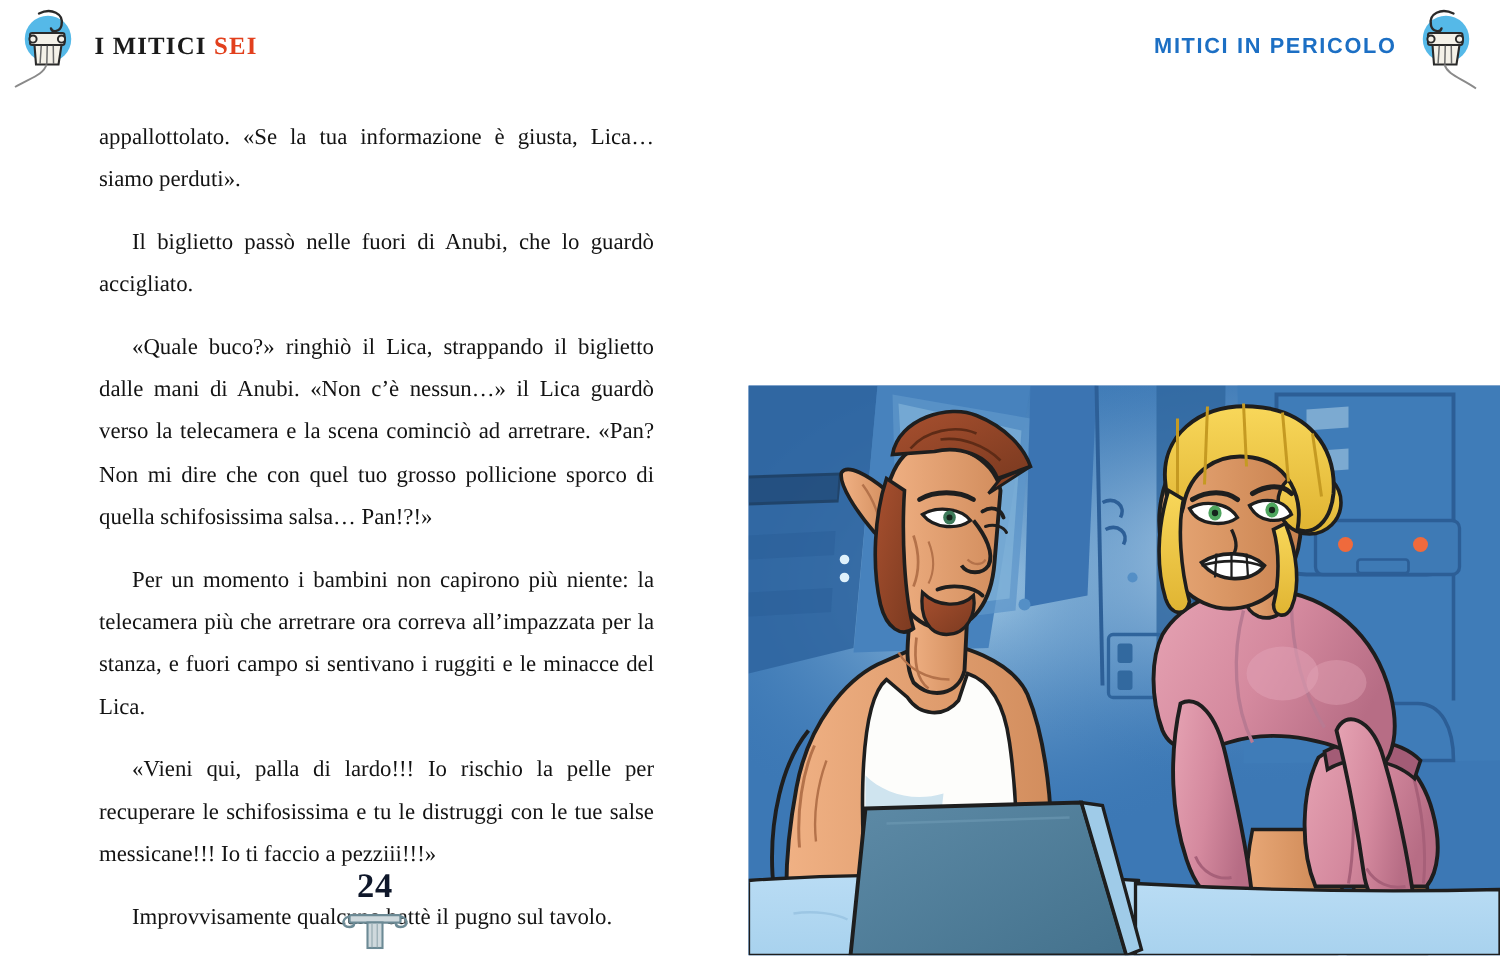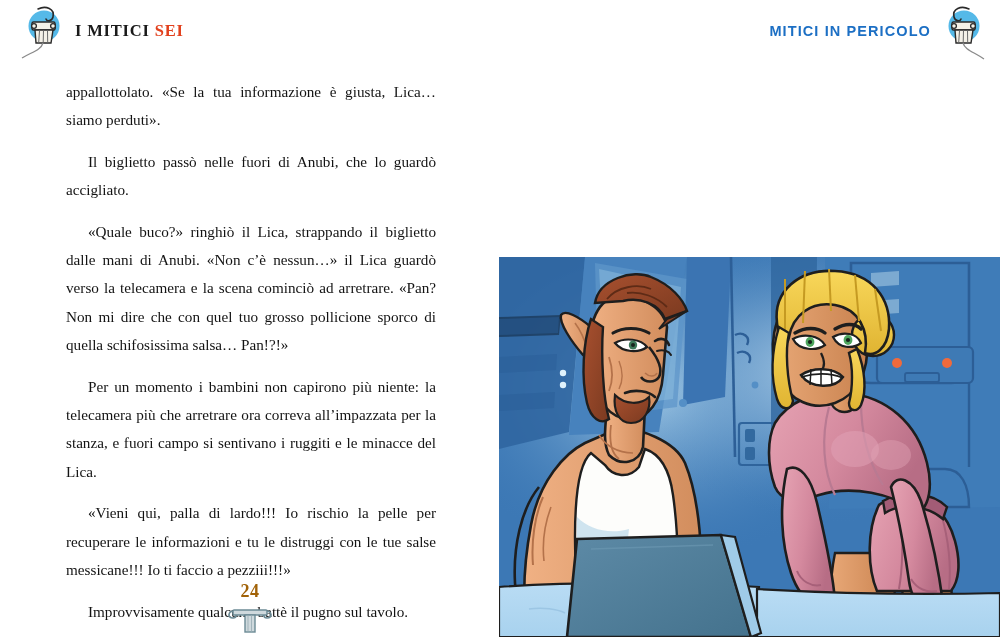--- a/index.html
+++ b/index.html
@@ -23,21 +23,21 @@
 
   
   .runhead {
     position: absolute;
     top: 14px;
     height: 34px;
     display: flex;
     align-items: center;
     gap: 9px;
   }
-  .runhead-left  { left: 20px; }
+  .runhead-left  { left: 8px; }
   .runhead-right { right: 14px; flex-direction: row-reverse; }
 
   .runhead-text {
     font-family: "Liberation Serif", "DejaVu Serif", serif;
     font-size: 16.5px;
     letter-spacing: 0.8px;
     font-weight: 700;
     white-space: nowrap;
   }
   .runhead-left .runhead-text { color: #1a1a1a; }
@@ -71,23 +71,23 @@
 
   
   .folio {
     position: absolute;
     left: 0; width: 500px;
     bottom: 4px;
     text-align: center;
   }
   .folio-num {
     font-family: "Liberation Serif", "DejaVu Serif", serif;
-    font-size: 18px;
+    font-size: 23px;
     font-weight: 700;
-    color: #a16207;
+    color: #0f172a;
     line-height: 24px;
     letter-spacing: 0.5px;
   }
   .folio-orn { display: block; margin: 0 auto; }
 
   
   .illus {
     position: absolute;
     left: 499px;
     top: 257px;
@@ -120,21 +120,21 @@
         </svg>
       </div>
       <div class="runhead-text"><span>I MITICI</span> <span class="runhead-accent">SEI</span></div>
     </div>
 
     <div class="textcol textcol-left">
       <p class="para indent" style="text-indent:0">appallottolato. «Se la tua informazione è giusta, Lica… siamo perduti».</p>
       <p class="para indent">Il biglietto passò nelle fuori di Anubi, che lo guardò accigliato.</p>
       <p class="para indent">«Quale buco?» ringhiò il Lica, strappando il biglietto dalle mani di Anubi. «Non c’è nessun…» il Lica guardò verso la telecamera e la scena cominciò ad arretrare. «Pan? Non mi dire che con quel tuo grosso pollicione sporco di quella schifosissima salsa… Pan!?!»</p>
       <p class="para indent">Per un momento i bambini non capirono più niente: la telecamera più che arretrare ora correva all’impazzata per la stanza, e fuori campo si sentivano i ruggiti e le minacce del Lica.</p>
-      <p class="para indent">«Vieni qui, palla di lardo!!! Io rischio la pelle per recuperare le informazioni e tu le distruggi con le tue salse messicane!!! Io ti faccio a pezziii!!!»</p>
+      <p class="para indent">«Vieni qui, palla di lardo!!! Io rischio la pelle per recuperare le schifosissima e tu le distruggi con le tue salse messicane!!! Io ti faccio a pezziii!!!»</p>
       <p class="para indent">Improvvisamente qualcuno battè il pugno sul tavolo.</p>
     </div>
 
     <div class="folio">
       <div class="folio-num">24</div>
       <svg class="folio-orn" width="56" height="30" viewBox="0 0 56 30">
         <path d="M12 8 C6 8, 5 15, 11 15 C15 15, 15 10, 12 10" fill="none" stroke="#6c8a95" stroke-width="1.7"></path>
         <path d="M44 8 C50 8, 51 15, 45 15 C41 15, 41 10, 44 10" fill="none" stroke="#6c8a95" stroke-width="1.7"></path>
         <rect x="11" y="7" width="34" height="5" rx="1" fill="#cfd9dd" stroke="#6c8a95" stroke-width="1.5"></rect>
         <rect x="23" y="12" width="10" height="17" fill="#cfd9dd" stroke="#6c8a95" stroke-width="1.4"></rect>

